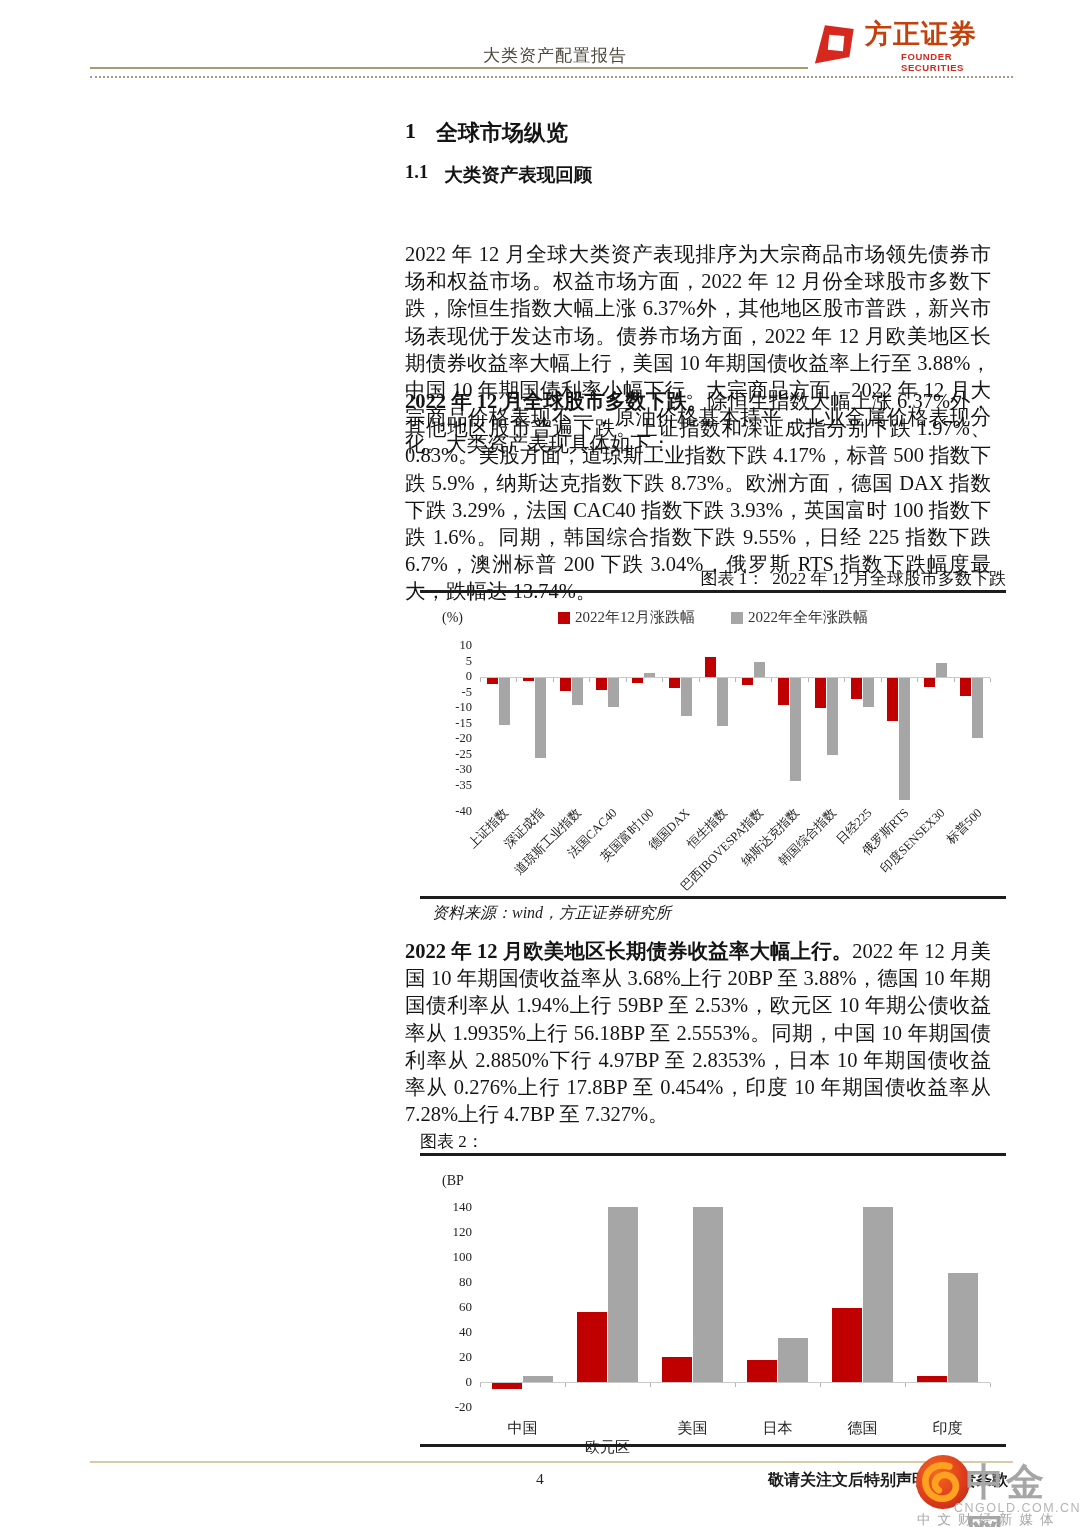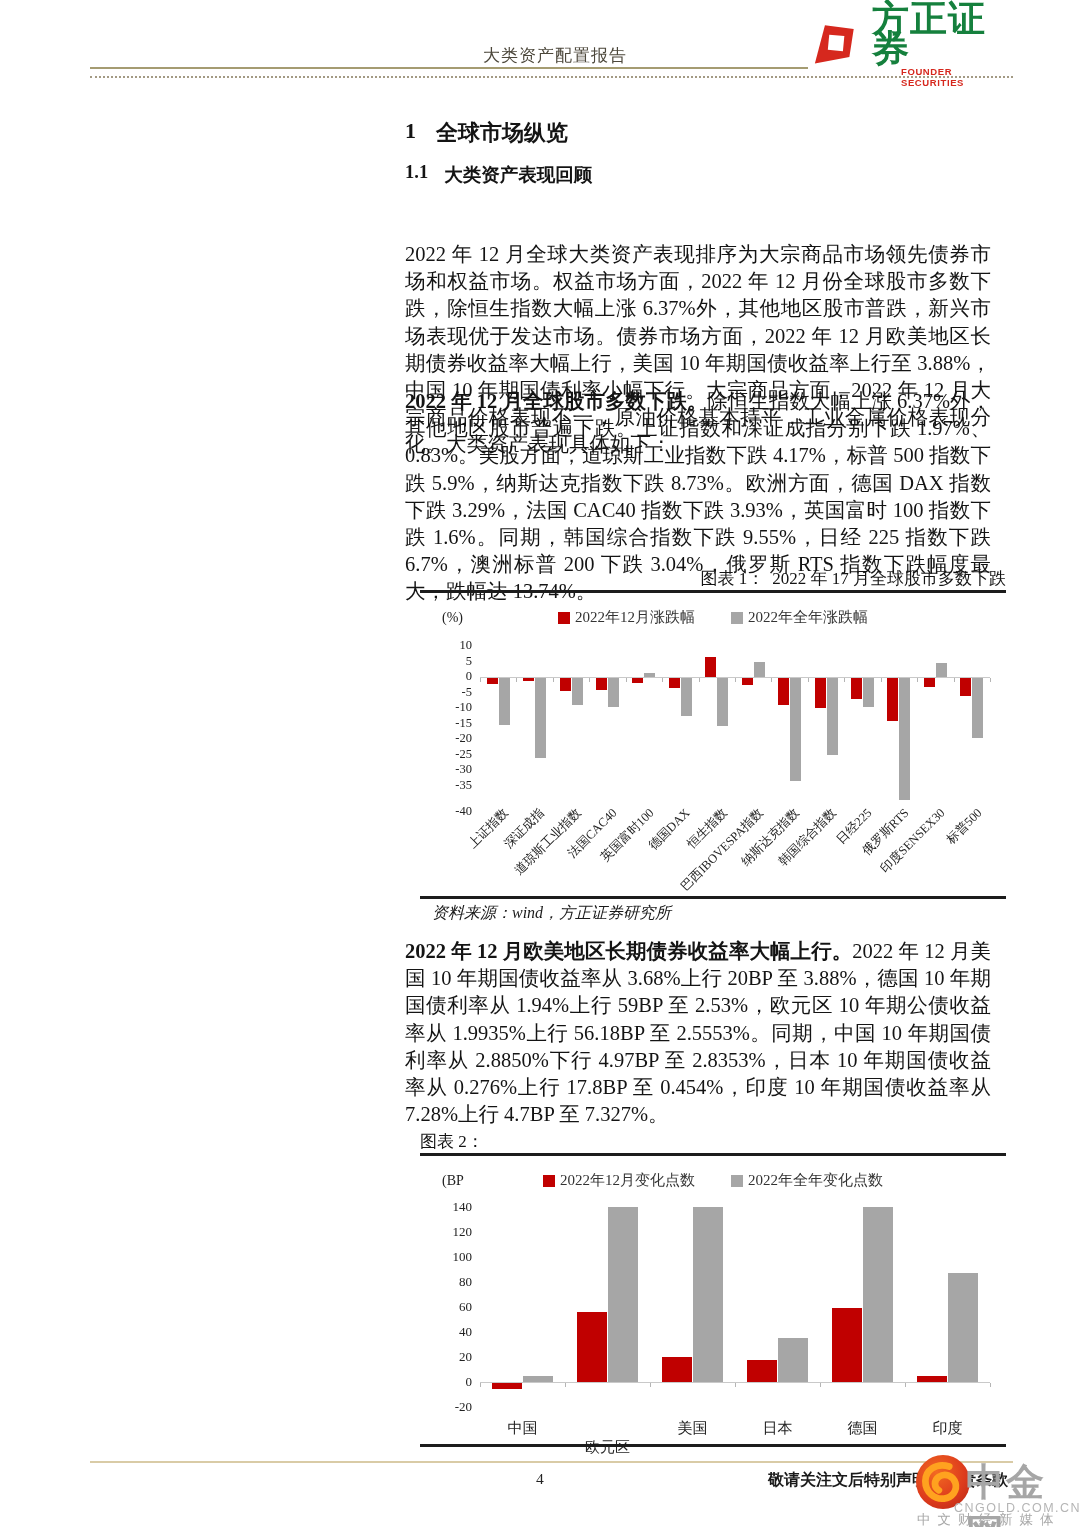--- a/index.html
+++ b/index.html
@@ -4,21 +4,21 @@
 <style>
   html,body{margin:0;padding:0;background:#fff;}
   .page{position:relative;width:1080px;height:1527px;background:#ffffff;overflow:hidden;
         font-family:"Liberation Serif","DejaVu Serif",serif;color:#141414;}
   .abs{position:absolute;}
   
   .hdr-title{left:0;top:44px;width:1110px;text-align:center;font-size:17px;color:#4c473b;letter-spacing:1px;}
   .hdr-rule{left:90px;top:67px;width:718px;height:2px;background:#a59c72;}
   .hdr-dots{left:90px;top:76px;width:923px;height:0;border-top:2px dotted #a39a84;}
   .logo{left:812px;top:17px;width:180px;height:58px;display:flex;align-items:center;gap:7px;}
-  .logo-cn{font-family:"Liberation Sans","DejaVu Sans",sans-serif;font-weight:700;font-size:37px;color:#15803d;letter-spacing:1px;line-height:30px;margin-left:7px;}
+  .logo-cn{font-family:"Liberation Sans","DejaVu Sans",sans-serif;font-weight:700;font-size:27px;color:#c2410c;letter-spacing:1px;line-height:30px;}
   .logo-en{font-family:"Liberation Sans","DejaVu Sans",sans-serif;font-weight:700;font-size:9.5px;color:#d6281e;letter-spacing:0.6px;margin-top:2px;padding-left:36px;}
   
   .h1{left:405px;top:118px;font-size:22px;font-weight:700;display:flex;gap:20px;}
   .h2{left:405px;top:162px;font-size:18.5px;font-weight:700;display:flex;gap:16px;}
   .body-p{left:405px;width:586px;font-size:20.5px;line-height:27.2px;text-align:justify;margin:0;}
   .p1{top:197px;margin-top:44px;} .p2{top:388px;} .p3{top:938px;}
   .lead{font-weight:700;}
   
   .fig-cap{left:420px;width:586px;font-size:17px;display:flex;gap:8px;}
   .cap1{top:567px;justify-content:flex-end;} .cap2{top:1130px;}
@@ -79,21 +79,21 @@
   <div class="abs h2">
     <span>1.1</span>
     <span>大类资产表现回顾</span>
   </div>
 
   <p class="abs body-p p1">2022 年 12 月全球大类资产表现排序为大宗商品市场领先债券市场和权益市场。权益市场方面，2022 年 12 月份全球股市多数下跌，除恒生指数大幅上涨 6.37%外，其他地区股市普跌，新兴市场表现优于发达市场。债券市场方面，2022 年 12 月欧美地区长期债券收益率大幅上行，美国 10 年期国债收益率上行至 3.88%，中国 10 年期国债利率小幅下行。大宗商品方面，2022 年 12 月大宗商品价格表现不一，原油价格基本持平，工业金属价格表现分化。大类资产表现具体如下：</p>
   <p class="abs body-p p2"><span class="lead">2022 年 12 月全球股市多数下跌。</span><span>除恒生指数大幅上涨 6.37%外，其他地区股市普遍下跌。上证指数和深证成指分别下跌 1.97%、0.83%。美股方面，道琼斯工业指数下跌 4.17%，标普 500 指数下跌 5.9%，纳斯达克指数下跌 8.73%。欧洲方面，德国 DAX 指数下跌 3.29%，法国 CAC40 指数下跌 3.93%，英国富时 100 指数下跌 1.6%。同期，韩国综合指数下跌 9.55%，日经 225 指数下跌 6.7%，澳洲标普 200 下跌 3.04%，俄罗斯 RTS 指数下跌幅度最大，跌幅达 13.74%。</span></p>
 
   <div class="abs fig-cap cap1">
     <span>图表 1：</span>
-    <span>2022 年 17 月全球股市多数下跌</span>
+    <span>2022 年 12 月全球股市多数下跌</span>
   </div>
   <div class="abs rule-black r-cap1"></div>
   <div class="abs chart chart1" id="chart1">
     <div class="abs unit-lbl">(%)</div>
     <div class="abs legend">
       <span class="legend-item">
           <span class="lg-sq" style="background: rgb(192, 0, 0);"></span>
           <span>2022年12月涨跌幅</span>
         </span>
       <span class="legend-item">
@@ -176,30 +176,20 @@
   <div class="abs src">资料来源：wind，方正证券研究所</div>
 
   <p class="abs body-p p3"><span class="lead">2022 年 12 月欧美地区长期债券收益率大幅上行。</span><span>2022 年 12 月美国 10 年期国债收益率从 3.68%上行 20BP 至 3.88%，德国 10 年期国债利率从 1.94%上行 59BP 至 2.53%，欧元区 10 年期公债收益率从 1.9935%上行 56.18BP 至 2.5553%。同期，中国 10 年期国债利率从 2.8850%下行 4.97BP 至 2.8353%，日本 10 年期国债收益率从 0.276%上行 17.8BP 至 0.454%，印度 10 年期国债收益率从 7.28%上行 4.7BP 至 7.327%。</span></p>
 
   <div class="abs fig-cap cap2">
     <span>图表 2：</span>
   </div>
   <div class="abs rule-black r-cap2"></div>
   <div class="abs chart chart2" id="chart2">
     <div class="abs unit-lbl">(BP</div>
-    <div class="abs legend">
-      <span class="legend-item">
-          <span class="lg-sq" style="background: rgb(192, 0, 0);"></span>
-          <span>2022年12月变化点数</span>
-        </span>
-      <span class="legend-item">
-          <span class="lg-sq" style="background: rgb(166, 166, 166);"></span>
-          <span>2022年全年变化点数</span>
-        </span>
-    </div>
     <div class="plot"></div>
   <div class="ytick" style="left: 8px; width: 44px; top: 38px; font-size: 13px;">140</div>
       <div class="ytick" style="left: 8px; width: 44px; top: 63px; font-size: 13px;">120</div>
       <div class="ytick" style="left: 8px; width: 44px; top: 88px; font-size: 13px;">100</div>
       <div class="ytick" style="left: 8px; width: 44px; top: 113px; font-size: 13px;">80</div>
       <div class="ytick" style="left: 8px; width: 44px; top: 138px; font-size: 13px;">60</div>
       <div class="ytick" style="left: 8px; width: 44px; top: 163px; font-size: 13px;">40</div>
       <div class="ytick" style="left: 8px; width: 44px; top: 188px; font-size: 13px;">20</div>
       <div class="ytick" style="left: 8px; width: 44px; top: 213px; font-size: 13px;">0</div>
       <div class="ytick" style="left: 8px; width: 44px; top: 238px; font-size: 13px;">-20</div>

